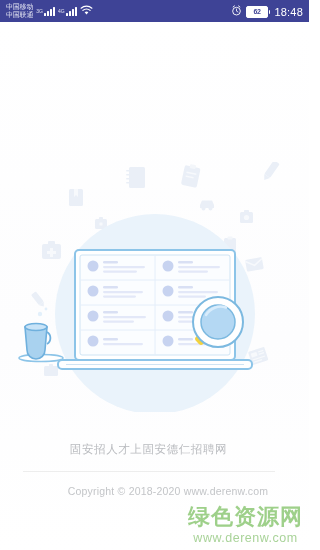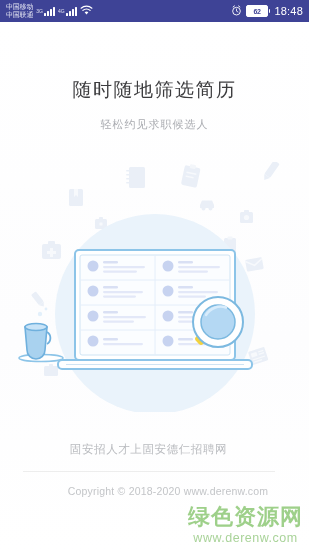--- a/index.html
+++ b/index.html
@@ -64,21 +64,21 @@
     background: #ffffff;
     border-radius: 0.5px;
   }
   .bars i:nth-child(1) { height: 3px; }
   .bars i:nth-child(2) { height: 5px; }
   .bars i:nth-child(3) { height: 7px; }
   .bars i:nth-child(4) { height: 9px; }
 
   .sb-right {
     display: flex;
-    align-items: center;
+    align-items: flex-end;
     gap: 4px;
     font-size: 11px;
     color: #ffffff;
   }
   .battery {
     display: flex;
     align-items: center;
   }
   .battery-body {
     width: 20px;
@@ -237,24 +237,20 @@
     <span class="battery">
       <span class="battery-body">62</span>
       <span class="battery-tip"></span>
     </span>
     <span class="clock-text">18:48</span>
   </div>
 </div>
 
 <div id="page">
 
-  <div id="header">
-    <h1 id="app-title">随时随地筛选简历</h1>
-    <p id="app-subtitle">轻松约见求职候选人</p>
-  </div>
 
   <div id="illustration">
     <svg width="309" height="250" viewBox="0 0 309 250" xmlns="http://www.w3.org/2000/svg">
 
       <g fill="#eaeff7" stroke="none">
 
         <g transform="translate(126,5)">
           <rect x="3" y="0" width="16" height="21" rx="1.5"></rect>
           <rect x="0" y="3" width="4" height="1.6" rx="0.8"></rect>
           <rect x="0" y="7" width="4" height="1.6" rx="0.8"></rect>

